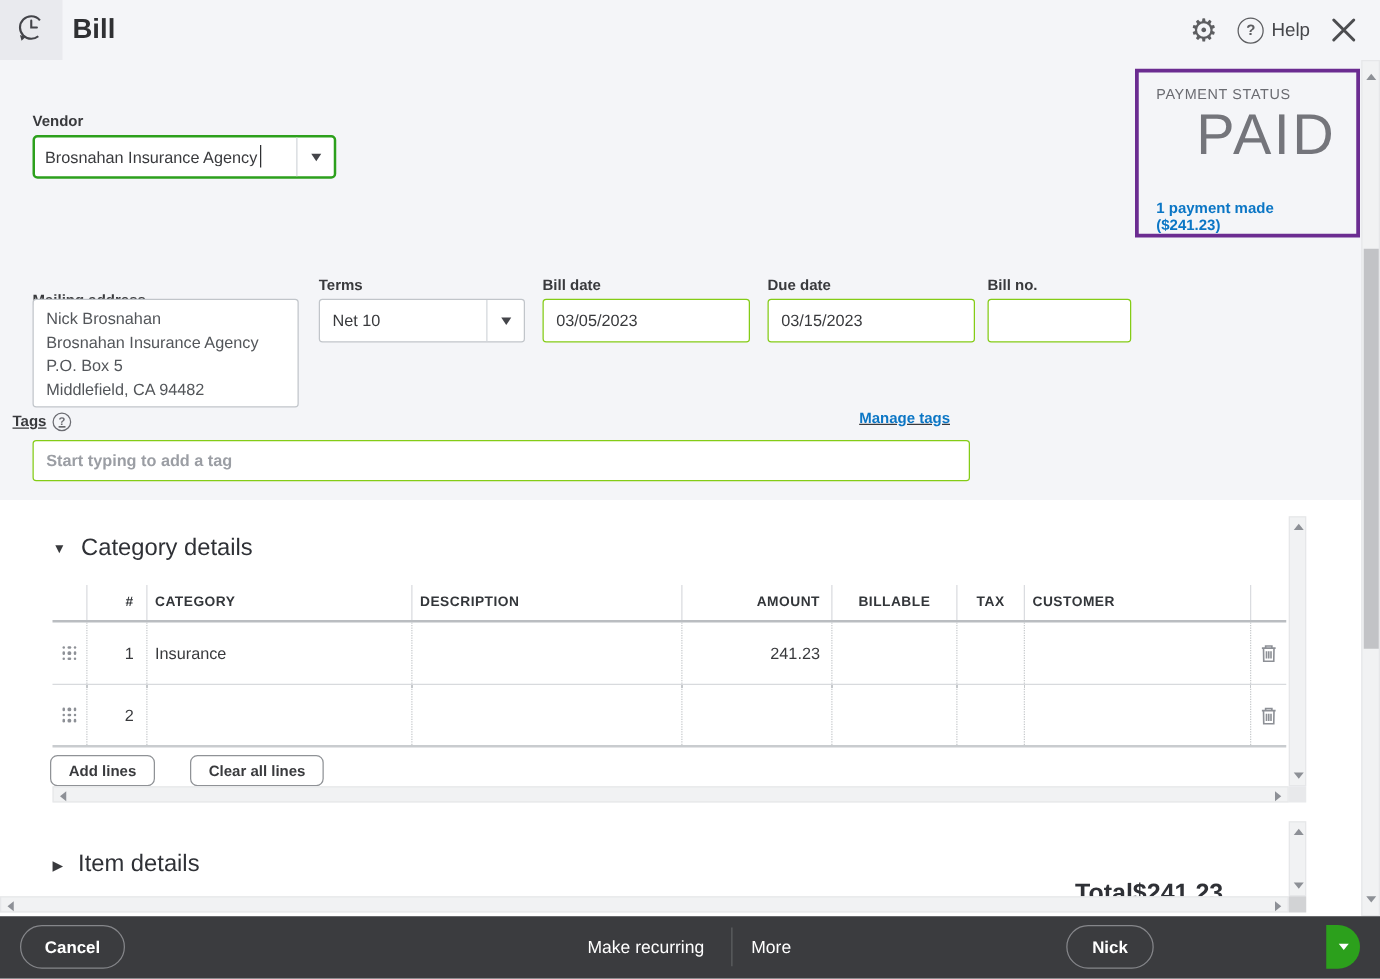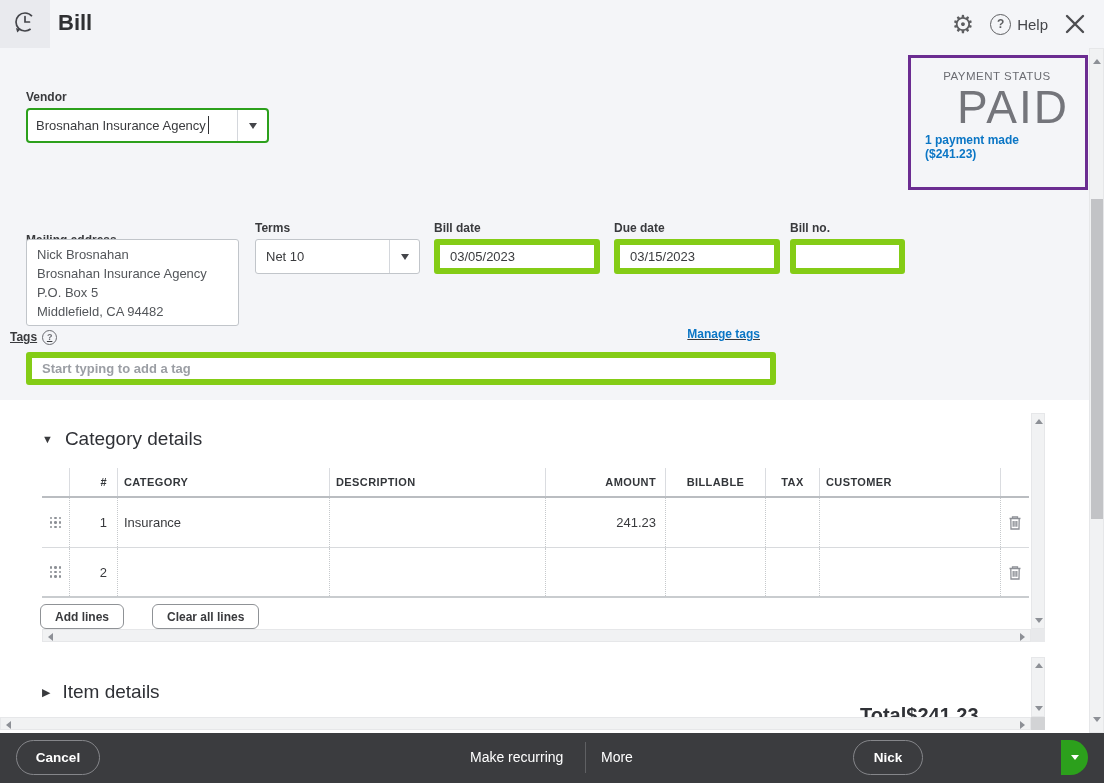--- a/index.html
+++ b/index.html
@@ -13,27 +13,27 @@
   .page-title { left:58px; top:10px; font-size:22px; font-weight:bold; color:#2f3033; }
   .hdr-right { right:18px; top:0; height:48px; display:flex; align-items:center; gap:16px; }
   .gear-glyph { font-size:25px; color:#5d5e61; line-height:1; cursor:pointer; font-family:"DejaVu Sans",sans-serif; }
   .help-wrap { display:flex; align-items:center; gap:6px; cursor:pointer; }
   .qcircle { width:21px; height:21px; border:1.8px solid #5d5e61; border-radius:50%; display:flex; align-items:center; justify-content:center; font-size:12px; font-weight:bold; color:#5d5e61; }
   .help-text { font-size:15px; color:#45464a; }
   .close-x { width:22px; height:22px; cursor:pointer; }
 
   
   .pay-box { left:908px; top:55px; width:180px; height:135px; border:3px solid #6b2c91; padding:12px 16px 10px 14px; background:#f4f5f8; }
-  .pay-label { text-align:center; font-size:11.5px; letter-spacing:.5px; color:#6b6c72; }
+  .pay-label { text-align:left; font-size:11.5px; letter-spacing:.5px; color:#6b6c72; }
   .pay-status { text-align:right; font-size:46px; color:#74757b; letter-spacing:2px; line-height:1.1; font-weight:400; }
-  .pay-link { font-size:12px; font-weight:bold; color:#0b76c5; cursor:pointer; }
+  .pay-link { margin-top:26px; font-size:12px; font-weight:bold; color:#0b76c5; cursor:pointer; }
 
   
   .fld-label { font-size:12px; font-weight:bold; color:#393a3d; }
-  .inp { background:#fff; border:6px solid #84cc16; border-radius:3px; font-family:inherit; font-size:13px; color:#393a3d; padding:0 10px; }
+  .inp { background:#fff; border:1px solid #84cc16; border-radius:3px; font-family:inherit; font-size:13px; color:#393a3d; padding:0 10px; }
   .vendor-wrap { left:26px; top:108px; width:243px; height:35px; background:#fff; border:2px solid #2ca01c; border-radius:4px; display:flex; }
   .vendor-input { flex:1; border:none; outline:none; font-family:inherit; font-size:13px; color:#393a3d; padding:0 8px; background:transparent; }
   .dd-btn { width:30px; display:flex; align-items:center; justify-content:center; border-left:1px solid #d4d7dc; cursor:pointer; }
   .tri-dn { width:0; height:0; border-left:4.5px solid transparent; border-right:4.5px solid transparent; border-top:6px solid #44454a; }
   .addr-box { left:26px; top:239px; width:213px; height:87px; background:#fff; border:1px solid #c1c5ca; border-radius:3px; padding:6px 10px; font-size:13px; line-height:1.45; color:#53565a; white-space:pre-line; }
   .terms-wrap { left:255px; top:239px; width:165px; height:35px; background:#fff; border:1px solid #c1c5ca; border-radius:3px; display:flex; }
   .terms-val { flex:1; display:flex; align-items:center; padding-left:10px; font-size:13px; color:#393a3d; }
   .tags-row { left:10px; top:327px; width:750px; height:20px; display:flex; justify-content:space-between;text-decoration:underline; }
   .tags-left { display:flex; align-items:center; gap:5px; }
   .tags-label { font-size:12px; font-weight:bold; color:#393a3d; }

